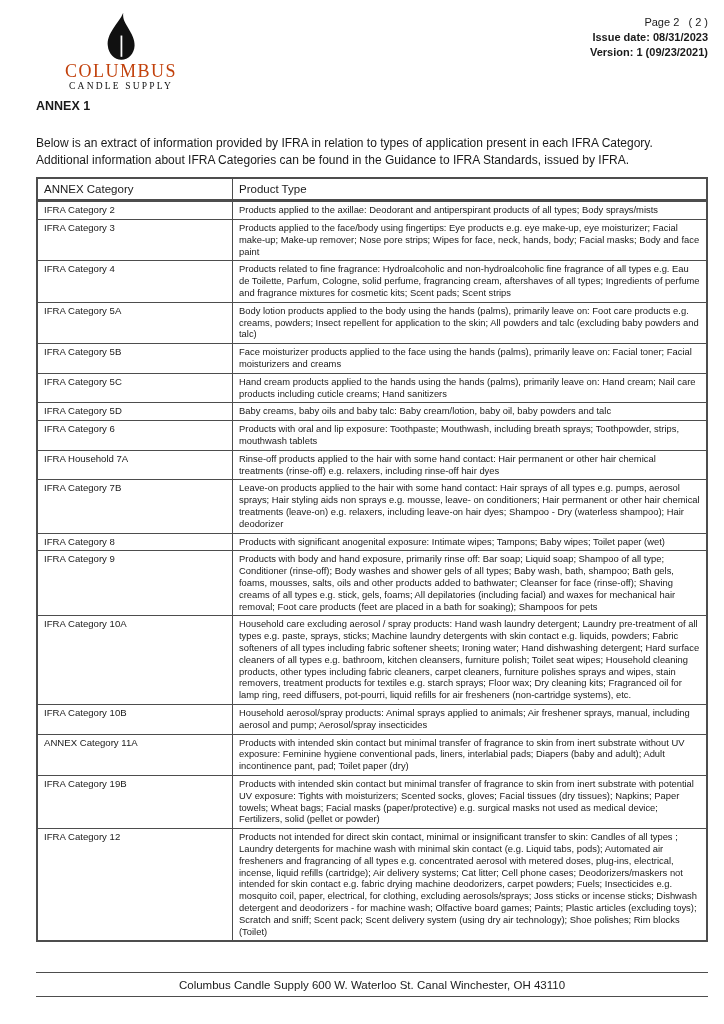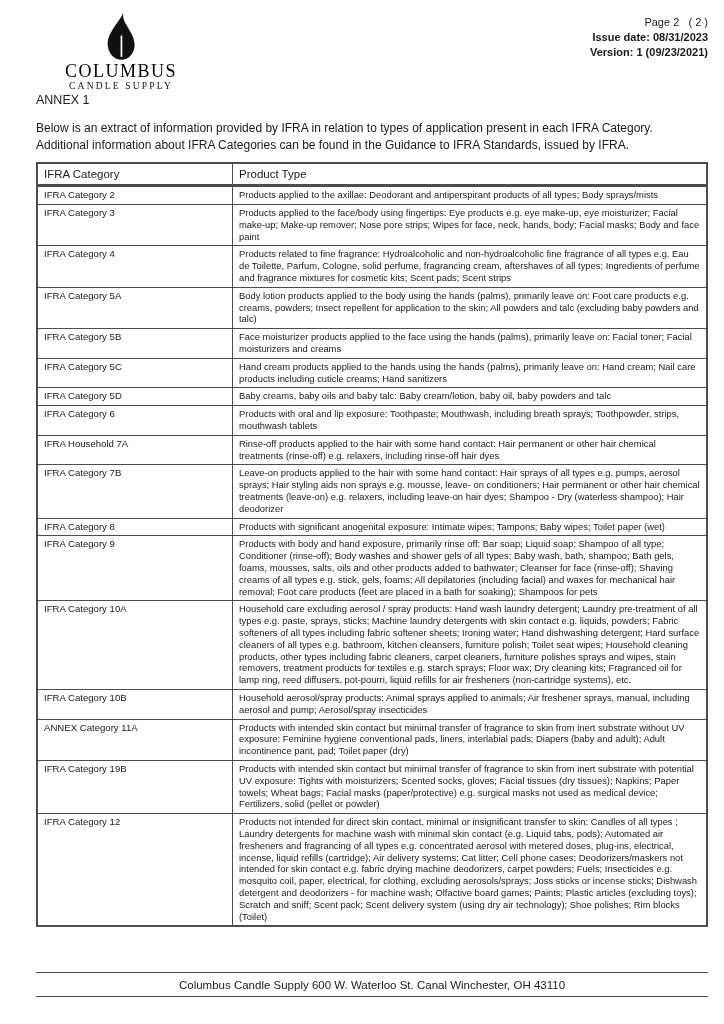--- a/index.html
+++ b/index.html
@@ -14,35 +14,35 @@
     box-sizing:border-box;
   }
   .content { position:absolute; left:36px; top:10px; width:672px; }
 
   
   .hdr { display:flex; justify-content:space-between; align-items:flex-start; }
   .logo { width:170px; text-align:center; padding-top:2px; }
   .logo-flame { display:block; margin:0 auto; }
   .logo-name {
     font-family:"Liberation Serif", serif;
-    font-size:18px; letter-spacing:1.5px; color:#000000;
+    font-size:18px; letter-spacing:1.5px; color:#c2410c;
     line-height:1.05; white-space:nowrap;
   }
   .logo-sub {
     font-family:"Liberation Serif", serif;
     font-size:9.5px; letter-spacing:2.2px; color:#111;
     line-height:1.2; white-space:nowrap;
   }
   .page-info { text-align:right; font-size:11px; line-height:15px; padding-top:5px; }
   .page-label { font-weight:normal; white-space:pre; }
   .issue-date, .version { font-weight:bold; }
 
   
-  .annex-title { font-size:12.5px; font-weight:normal; margin-top:1px; }
-  .intro { font-size:12px; line-height:16.5px; margin-top:13px; }
+  .annex-title { font-size:12.5px; font-weight:bold; margin-top:7px; }
+  .intro { font-size:12px; line-height:16.5px; margin-top:22px; }
 
   
   table.ifra {
     margin-top:9px;
     width:672px;
     border-collapse:collapse;
     border:2px solid #4d4d4d;
   }
   table.ifra th {
     text-align:left; font-weight:normal;
@@ -90,21 +90,21 @@
       </div>
     </div>
 
     <div class="annex-title">ANNEX 1</div>
 
     <div class="intro">Below is an extract of information provided by IFRA in relation to types of application present in each IFRA Category. Additional information about IFRA Categories can be found in the Guidance to IFRA Standards, issued by IFRA.</div>
 
     <table class="ifra">
       <thead>
         <tr>
-          <th class="col-cat">IFRA Category</th>
+          <th class="col-cat">ANNEX Category</th>
           <th>Product Type</th>
         </tr>
       </thead>
       <tbody>
         <tr>
           <td class="col-cat cat">IFRA Category 2</td>
           <td>Products applied to the axillae: Deodorant and antiperspirant products of all types; Body sprays/mists</td>
         </tr>
         <tr>
           <td class="col-cat cat">IFRA Category 3</td>

